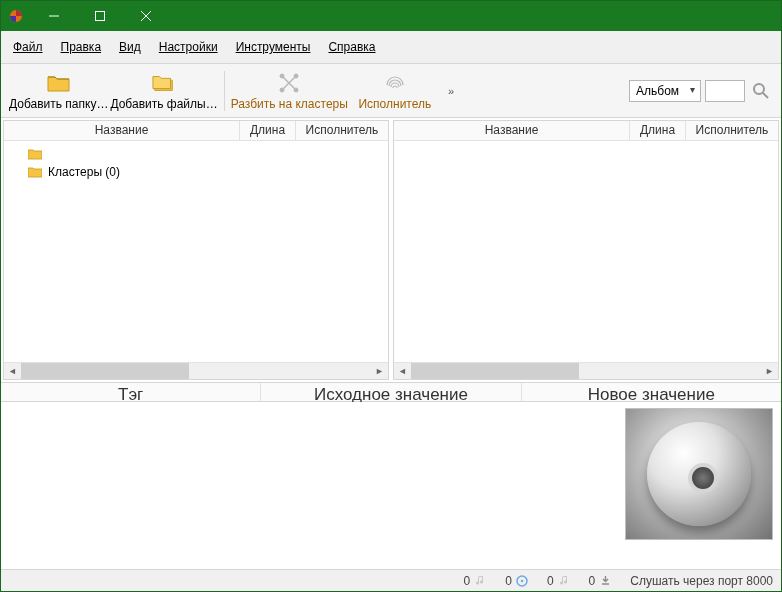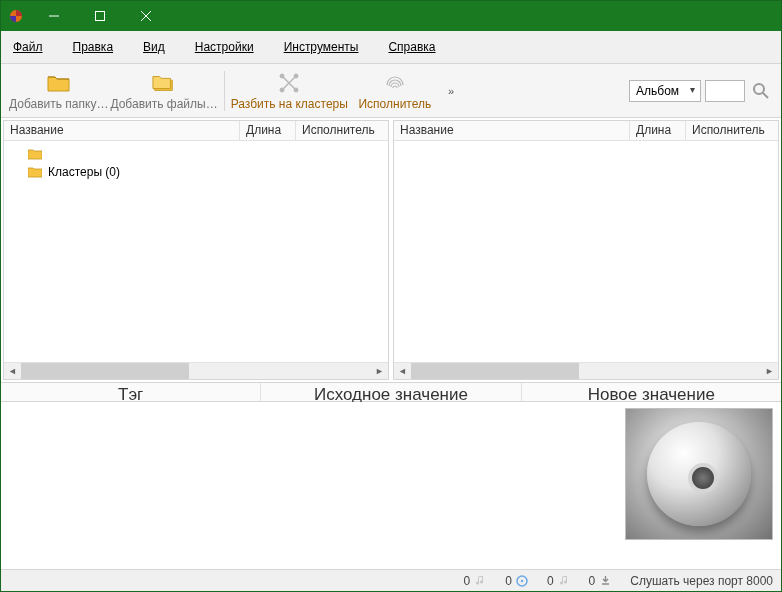--- a/index.html
+++ b/index.html
@@ -2,38 +2,38 @@
 <html><head>
 <meta charset="utf-8">
 <style>
 * { box-sizing: border-box; margin: 0; padding: 0; font-family: "Segoe UI", Tahoma, sans-serif; font-size: 12px; }
 body { width: 782px; height: 592px; border: 1px solid #18661f; background: #fff; display: flex; flex-direction: column; overflow: hidden; }
 .titlebar { height: 30px; background: #1a7a22; display: flex; align-items: center; color: #fff; }
 .titlebar .appicon { width: 16px; height: 16px; margin: 0 7px; }
 .titlebar .title { flex: 1; font-size: 12px; }
 .titlebar .winbtn { width: 46px; height: 30px; display: flex; align-items: center; justify-content: center; color: #fff; }
 .titlebar .winbtn svg { stroke: #fff; stroke-width: 1; fill: none; }
-.menubar { height: 25px; background: #f0f0f0; border-bottom: 1px solid #d6d6d6; display: flex; align-items: center; padding: 16px 4px; gap: 14px; }
+.menubar { height: 25px; background: #f0f0f0; border-bottom: 1px solid #d6d6d6; display: flex; align-items: center; padding: 16px 4px; gap: 2px; }
 .menubar .menuitem { padding: 2px 8px; cursor: default; }
 .menubar .menuitem span { text-decoration: underline; text-underline-offset: 1px; }
 .toolbar { height: 54px; background: #f5f5f5; display: flex; align-items: center; border-bottom: 1px solid #d6d6d6; padding: 0 8px; gap: 2px; }
-.toolbtn { display: flex; flex-direction: column; align-items: center; justify-content: center; min-width: 90px; height: 50px; color: #737373; }
+.toolbtn { display: flex; flex-direction: column; align-items: center; justify-content: center; min-width: 90px; height: 50px; color: #000000; }
 .toolbtn.disabled { color: #a16207; }
 .toolbtn .ticon { width: 24px; height: 24px; display: flex; align-items: center; justify-content: center; }
 .toolbtn .tlabel { font-size: 12px; margin-top: 2px; white-space: nowrap; }
 .toolsep { width: 1px; height: 40px; background: #d6d6d6; margin: 0 4px; }
 .toolbar .overflow { margin-left: 6px; color: #555; font-size: 11px; }
 .toolbar .spacer { flex: 1; }
 .searchgroup { display: flex; align-items: center; gap: 4px; }
 .searchgroup select { height: 22px; border: 1px solid #b6b6b6; background: #fff; padding: 0 20px 0 6px; font-size: 12px; appearance: none; position: relative; }
 .select-wrap { position: relative; display: inline-block; }
 .select-wrap::after { content: "▾"; position: absolute; right: 6px; top: 4px; font-size: 10px; color: #444; pointer-events: none; }
 .searchgroup input { width: 40px; height: 22px; border: 1px solid #b6b6b6; padding: 0 4px; }
 .searchgroup .sbtn { width: 24px; height: 24px; display: flex; align-items: center; justify-content: center; }
-.panes { display: flex; height: 264px; }
+.panes { display: flex; height: 264px; text-align: center; }
 .pane { flex: 1; display: flex; flex-direction: column; border: 1px solid #d6d6d6; margin: 2px; background: #fff; }
 .colhead { height: 20px; display: flex; background: #fff; border-bottom: 1px solid #e2e2e2; }
 .colhead .col { padding: 2px 6px; border-right: 1px solid #e2e2e2; color: #333; font-size: 12px; background: #fafafa; }
 .colhead .col.name { flex: 1; }
 .colhead .col.dur { width: 56px; }
 .colhead .col.art { width: 92px; border-right: none; }
 .treebody { flex: 1; padding: 4px 2px; overflow: hidden; }
 .treeitem { display: flex; align-items: center; gap: 6px; height: 18px; padding: 0 6px; }
 .treeitem .exp { width: 10px; color: #888; font-size: 10px; }
 .treeitem .foldericon { width: 14px; height: 12px; }

